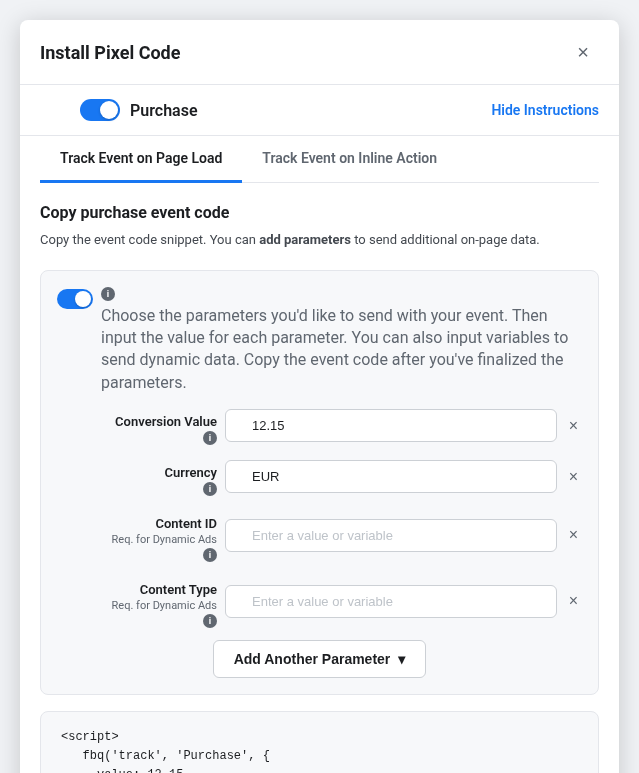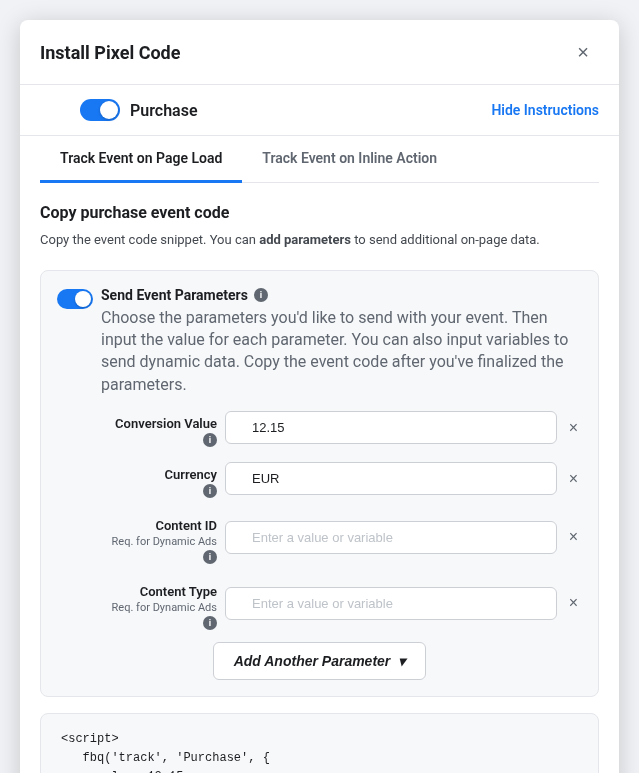--- a/index.html
+++ b/index.html
@@ -253,21 +253,20 @@
       gap: 8px;
       background: #fff;
       border: 1px solid #ccd0d5;
       border-radius: 6px;
       padding: 10px 20px;
       font-size: 14px;
       font-weight: 600;
       color: #1c1e21;
       cursor: pointer;
       margin: 0 auto;
-      font-style: italic;
     }
     .code-block {
       background: #f7f8fa;
       border: 1px solid #e4e6eb;
       border-radius: 8px;
       padding: 16px 20px;
       margin-top: 16px;
     }
     .code-block pre {
       font-family: 'Courier New', Courier, monospace;
@@ -305,21 +304,20 @@
     <div class="section-title">Copy purchase event code</div>
     <div class="section-desc">
       <span>Copy the event code snippet. You can </span><strong>add parameters</strong><span> to send additional on-page data.</span>
     </div>
 
     <div class="params-section">
       <div class="params-header">
         <div class="params-toggle"></div>
         <div class="params-title-group">
           <div class="params-title">
-            <span>Send Event Parameters</span>
             <span class="info-icon">i</span>
           </div>
           <div class="params-subtitle">Choose the parameters you'd like to send with your event. Then input the value for each parameter. You can also input variables to send dynamic data. Copy the event code after you've finalized the parameters.</div>
         </div>
       </div>
 
       <div class="param-row">
         <div class="param-label-col">
           <div class="param-label">Conversion Value</div>
           <div class="param-sublabel">

